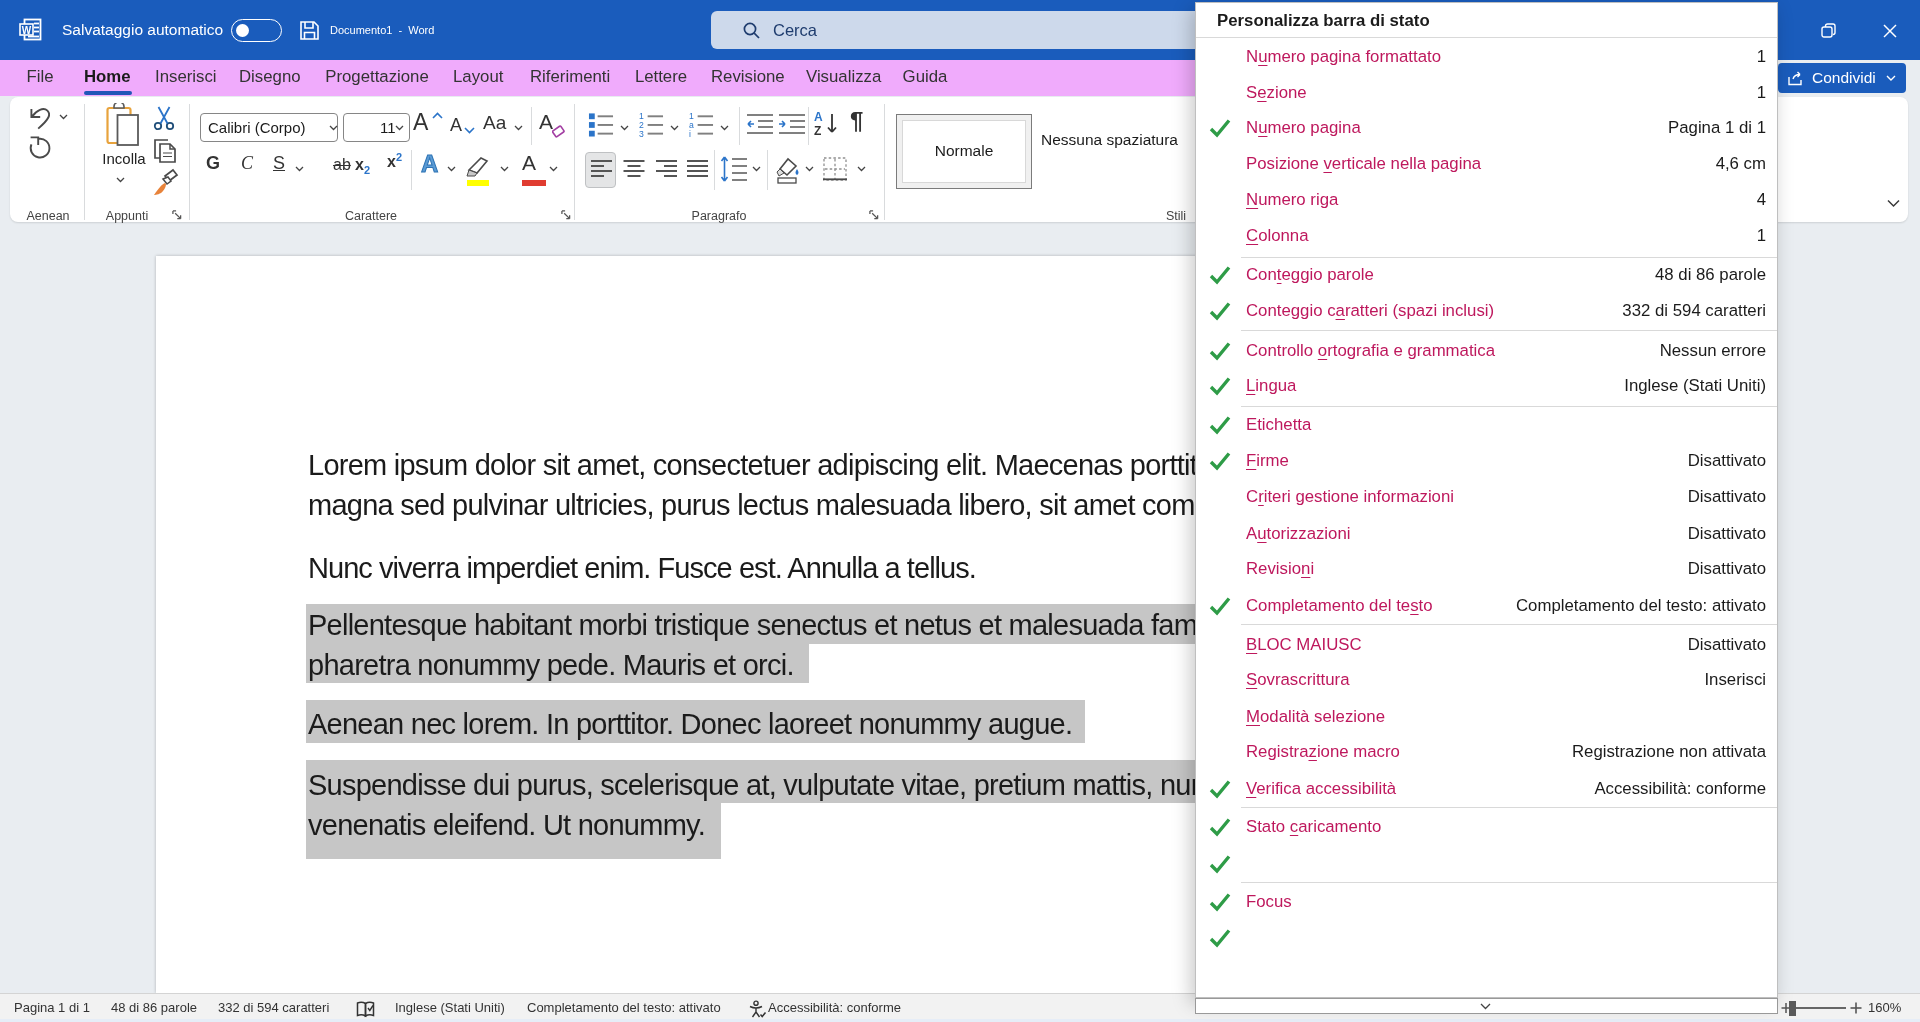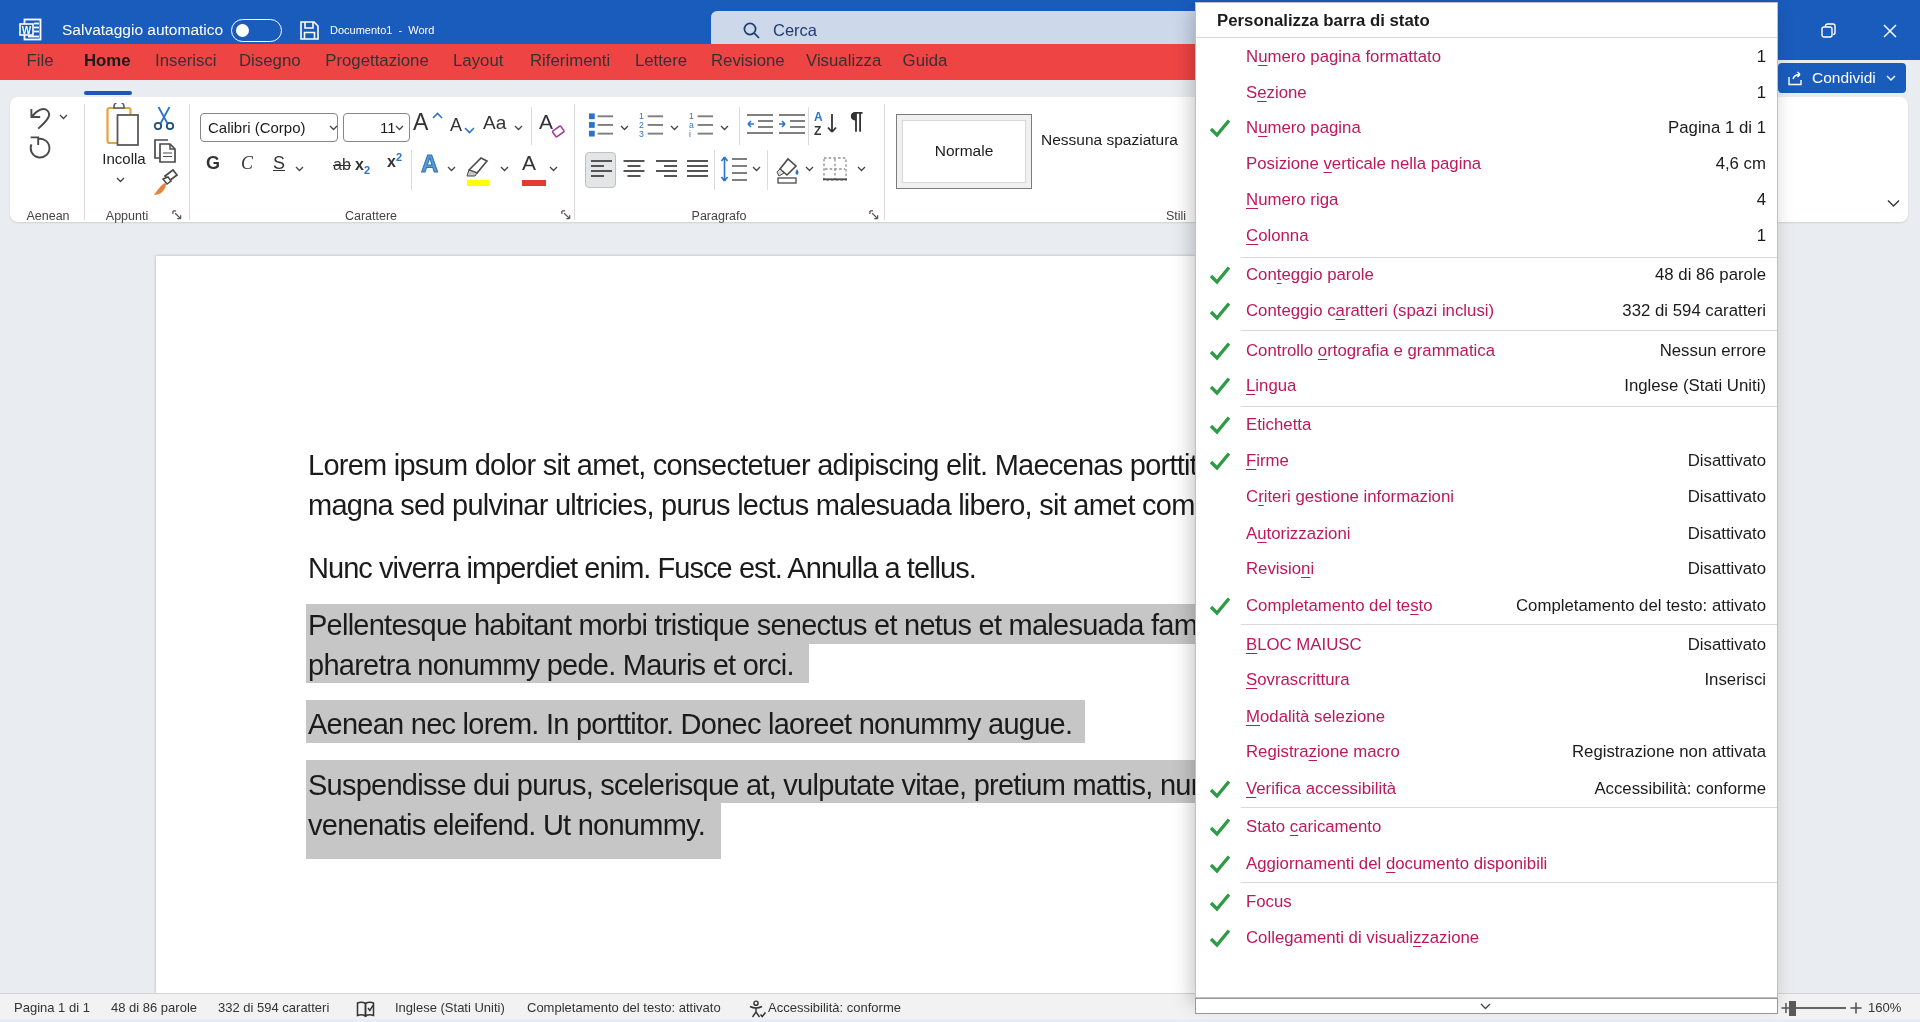--- a/index.html
+++ b/index.html
@@ -10,21 +10,21 @@
 
 #titlebar { position:absolute; left:0; top:0; width:1920px; height:60px; background:#1A5CBC; color:#fff; }
 #autosave { position:absolute; left:62px; top:0; height:60px; line-height:60px; font-size:15.5px; color:#fff; }
 #toggle { position:absolute; left:231px; top:19px; width:51px; height:23px; border:1.5px solid #fff; border-radius:12px; }
 #toggle .knob { position:absolute; left:4px; top:3.5px; width:13px; height:13px; border-radius:50%; background:#fff; }
 #docname { position:absolute; left:330px; top:0; height:60px; line-height:60px; font-size:11px; color:#fff; }
 #searchbox { position:absolute; left:711px; top:11px; width:500px; height:38px; background:#CDD9EB; border-radius:6px; }
 #searchbox .stext { position:absolute; left:62px; top:0; height:38px; line-height:38px; font-size:16.5px; color:#1E3C6E; }
 
 
-#tabrow { position:absolute; left:0; top:44px; width:1652px; height:36px; background:#ef4444; }
+#tabrow { position:absolute; left:0; top:60px; width:1652px; height:36px; background:#f0abfc; }
 .tab { position:absolute; top:0; height:36px; line-height:34px; font-size:16.8px; color:#333; text-align:center; }
 .tab.sel { font-weight:bold; color:#1b1b1b; }
 #homeline { position:absolute; left:84px; top:91px; width:48px; height:4px; background:#2156B8; border-radius:2px; }
 #condividi { position:absolute; left:1778px; top:63px; width:128px; height:30px; background:#1A5CBC; border-radius:4px; color:#fff; font-size:15.5px; }
 #condividi span { position:absolute; left:34px; top:0; line-height:30px; }
 
 
 #ribbon { position:absolute; left:10px; top:97px; width:1898px; height:125px; background:#fff; border-radius:8px; box-shadow:0 1px 2px rgba(0,0,0,0.12); }
 .glabel { position:absolute; font-size:12.5px; color:#444; text-align:center; top:111px; height:16px; line-height:16px; }
 .vdiv { position:absolute; width:1px; background:#D9DBDD; }
@@ -520,33 +520,31 @@
     <div class="mi" style="top:806px">
         <svg class="chk" viewBox="0 0 22 20" fill="none" stroke="#2E9C47" stroke-width="3.4">
           <path d="M2 11 L8 17 L20 2.5"></path>
         </svg>
         <div class="lbl">Stato <u>c</u>aricamento</div>
       </div>
     <div class="mi" style="top:843px">
         <svg class="chk" viewBox="0 0 22 20" fill="none" stroke="#2E9C47" stroke-width="3.4">
           <path d="M2 11 L8 17 L20 2.5"></path>
         </svg>
-        <div class="lbl">Aggiornamenti del <u>d</u>ocumento disponibili</div>
       </div>
     <div class="mi" style="top:881px">
         <svg class="chk" viewBox="0 0 22 20" fill="none" stroke="#2E9C47" stroke-width="3.4">
           <path d="M2 11 L8 17 L20 2.5"></path>
         </svg>
         <div class="lbl">Focus</div>
       </div>
     <div class="mi" style="top:917px">
         <svg class="chk" viewBox="0 0 22 20" fill="none" stroke="#2E9C47" stroke-width="3.4">
           <path d="M2 11 L8 17 L20 2.5"></path>
         </svg>
-        <div class="lbl">Collegamenti di visuali<u>z</u>zazione</div>
       </div>
 
   </div>
   <div id="menuscroll">
     <svg class="abs" style="left:284px;top:4px" width="11" height="7" viewBox="0 0 11 7" fill="none" stroke="#444" stroke-width="1.3">
         <path d="M1 1 L5.5 5.5 L10 1"></path>
       </svg>
   </div>
 
 </div>

